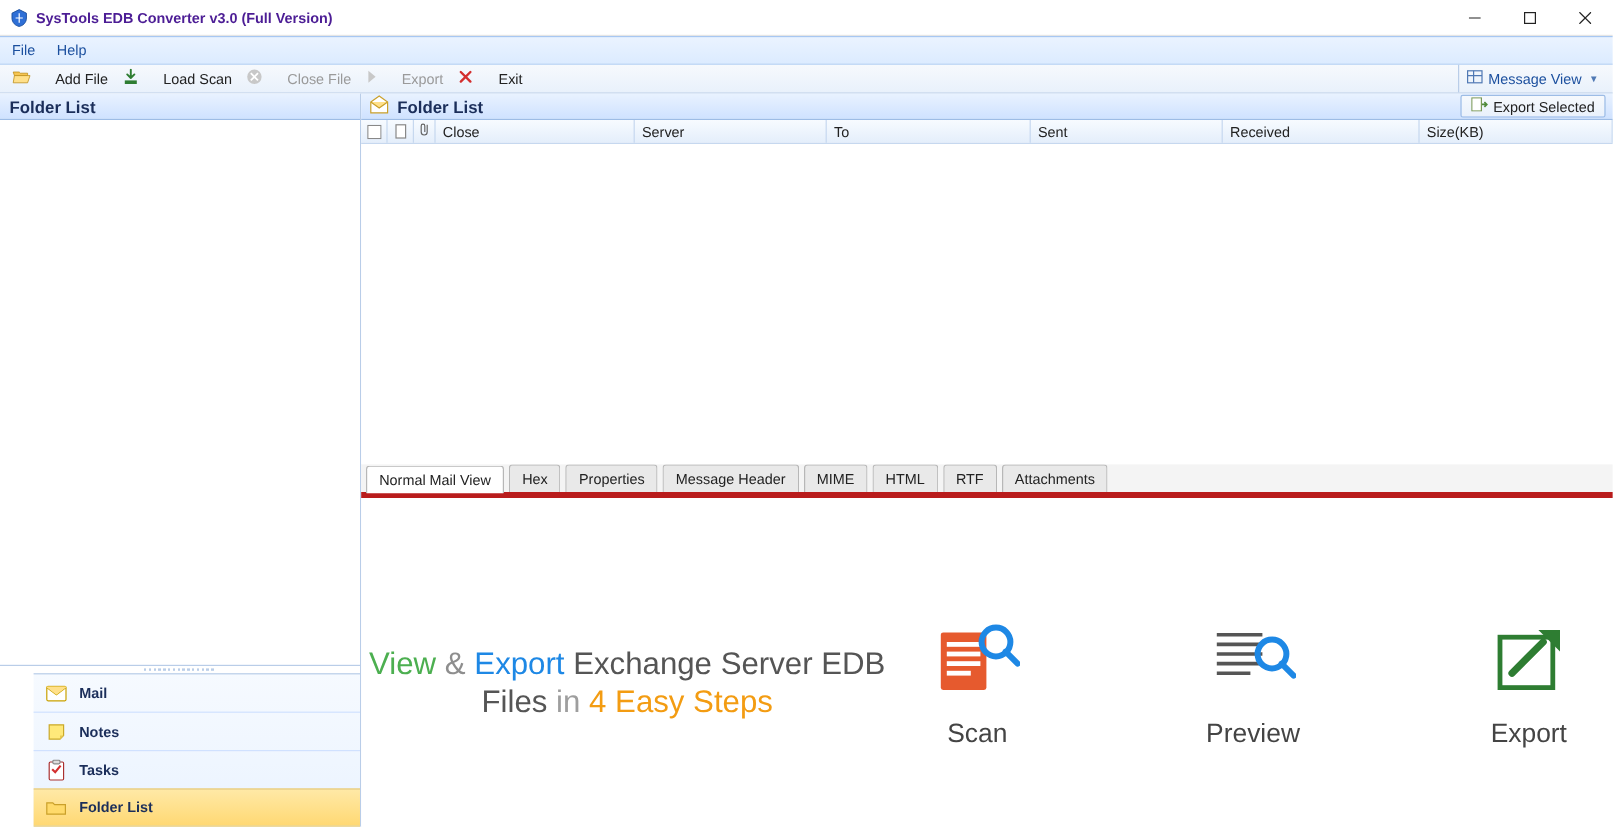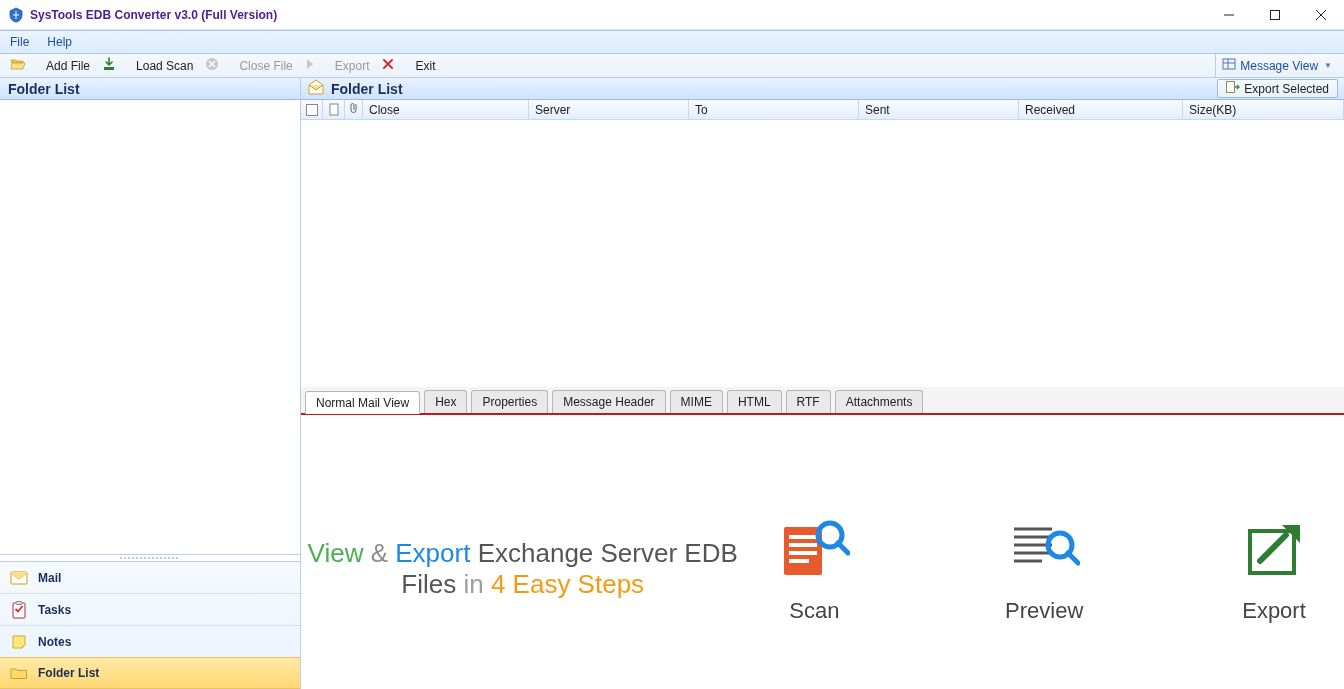--- a/index.html
+++ b/index.html
@@ -19,21 +19,21 @@
   .toolbar .spacer { flex: 1; }
   .switch-region { display:flex; align-items:center; gap:4px; padding:1px 6px; border-left:1px solid #b9cde8; height:100%; }
   .switch-region span.lk { color: #1b4f9e; }
   .tri { font-size: 8px; color: #5079b4; margin-left:2px; }
 
   .body { display: flex; height: calc(689px - 30px - 24px - 24px); }
   .left { width: 301px; border-right: 1px solid #b9cde8; display: flex; flex-direction: column; background: #fff; }
   .panel-header { height: 22px; background: linear-gradient(#e9f2ff,#cfe2ff); border-bottom: 1px solid #9dbce5; color: #1b2e5a; font-weight: bold; font-size: 14px; padding: 0 8px; display: flex; align-items: center; }
   .tree-area { flex: 1; background: #fff; border-bottom: 1px solid #b9cde8; }
   .gripper { height: 6px; background: repeating-linear-gradient(90deg,#b9cde8 0 2px,transparent 2px 4px); background-position:center; background-size: 60px 2px; background-repeat:no-repeat; display:flex; align-items:center; justify-content:center; }
-  .navlist { background: linear-gradient(#f6faff,#eaf3ff); }
+  .navlist { background: linear-gradient(#f6faff,#eaf3ff); margin-left: 28px; }
   .navitem { height: 32px; display: flex; align-items: center; gap: 10px; padding: 0 10px; border-top: 1px solid #d0e1ff; border-bottom: 0; color: #1b2e5a; font-weight: bold; font-size: 12px; cursor: default; }
   .navitem:first-child { border-top: 1px solid #b9cde8; }
   .navitem .ico { width: 18px; height: 18px; display:flex; align-items:center; justify-content:center; }
   .navitem.selected { background: linear-gradient(#ffe9a6,#ffd873); border-top:1px solid #e9c560; border-bottom:1px solid #e9c560; }
 
   .right { flex: 1; display: flex; flex-direction: column; }
   .right-header { height: 22px; background: linear-gradient(#e9f2ff,#cfe2ff); border-bottom: 1px solid #9dbce5; display:flex; align-items:center; padding:0 6px; gap:6px; }
   .right-header .ttl { color:#1b2e5a; font-weight:bold; font-size:14px; }
   .export-sel { margin-left:auto; display:flex; align-items:center; gap:4px; padding:1px 8px; border:1px solid #9dbce5; background: linear-gradient(#f6f9fd,#e9f1fb); border-radius:2px; cursor:default; }
 
@@ -42,21 +42,21 @@
   .col.chk { width:22px; padding:0 4px; justify-content:center; }
   .col.attach { width:18px; padding:0; justify-content:center; color:#555; }
   .col.from { width:166px; }
   .col.subject { width:160px; }
   .col.to { width:170px; }
   .col.sent { width:160px; }
   .col.received { width:164px; }
   .col.size { flex:1; }
 
   .list-area { flex: 0 0 267px; background:#fff; }
-  .tabs-row { height: 28px; display:flex; align-items:flex-end; gap:4px; padding: 0 4px; border-bottom:2px solid #b91c1c; background: #f4f4f4; }
+  .tabs-row { height: 28px; display:flex; align-items:flex-end; gap:4px; padding: 0 4px; border-bottom:5px solid #b91c1c; background: #f4f4f4; }
   .vtab { padding: 4px 10px; border:1px solid #b7b7b7; border-bottom:none; background: #e9e9e9; border-radius:3px 3px 0 0; font-size:12px; cursor:default; }
   .vtab.active { background:#fff; position:relative; top:1px; }
 
   .content-area { flex:1; background:#fff; display:flex; flex-direction:row; align-items:center; overflow:hidden; }
   .hero { margin-top: 34px; font-size: 26px; font-family: "Segoe UI Light","Segoe UI",sans-serif; text-align:center; }
   .hero .g1 { color:#4caf50; }
   .hero .g2 { color:#8e8e8e; }
   .hero .g3 { color:#1e88e5; }
   .hero .g4 { color:#555; }
   .hero .g5 { color:#9e9e9e; }
@@ -163,36 +163,36 @@
             <svg width="18" height="14">
               <rect x="1" y="1" width="16" height="12" rx="1" fill="#fff" stroke="#c9a100"></rect>
               <path d="M1 2 L9 8 L17 2" fill="none" stroke="#c9a100"></path>
               <path d="M1 2 L9 8 L17 2 L17 1 L1 1 Z" fill="#ffe08a"></path>
             </svg>
           </span>
         <span>Mail</span>
       </div>
       <div class="navitem">
         <span class="ico">
+            <svg width="16" height="16">
+              <path d="M2 2 h12 v9 l-3 3 h-9 z" fill="#ffe97a" stroke="#caa92a"></path>
+              <path d="M11 14 v-3 h3 z" fill="#e8c94e"></path>
+            </svg>
+          </span>
+        <span>Notes</span>
+      </div>
+      <div class="navitem">
+        <span class="ico">
             <svg width="14" height="18">
               <rect x="1" y="2" width="12" height="15" rx="1" fill="#fff" stroke="#aa3030"></rect>
               <rect x="4" y="0.5" width="6" height="3" rx="1" fill="#ddd" stroke="#888"></rect>
               <path d="M3.5 8 L6 10.5 L10.5 5" fill="none" stroke="#d32f2f" stroke-width="1.8"></path>
             </svg>
           </span>
         <span>Tasks</span>
-      </div>
-      <div class="navitem">
-        <span class="ico">
-            <svg width="16" height="16">
-              <path d="M2 2 h12 v9 l-3 3 h-9 z" fill="#ffe97a" stroke="#caa92a"></path>
-              <path d="M11 14 v-3 h3 z" fill="#e8c94e"></path>
-            </svg>
-          </span>
-        <span>Notes</span>
       </div>
       <div class="navitem selected">
         <span class="ico">
             <svg width="18" height="14">
               <path d="M1 3 h5 l1.5 1.5 h9 v8 h-15.5 z" fill="#ffda6a" stroke="#caa02a"></path>
             </svg>
           </span>
         <span>Folder List</span>
       </div>
     </div>

